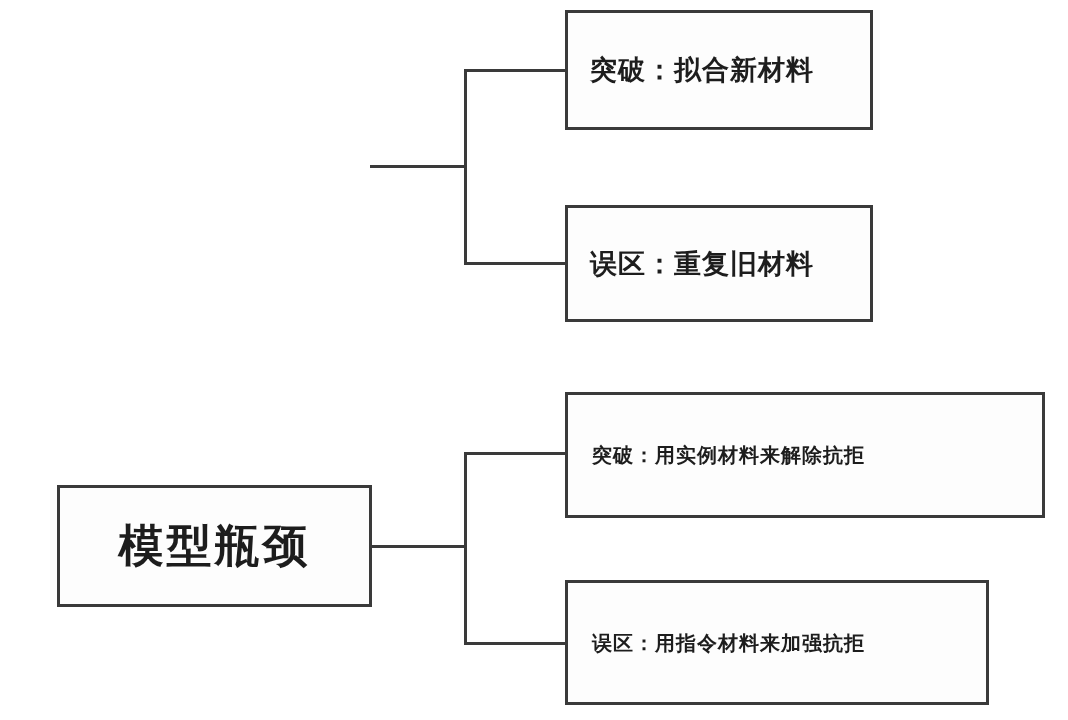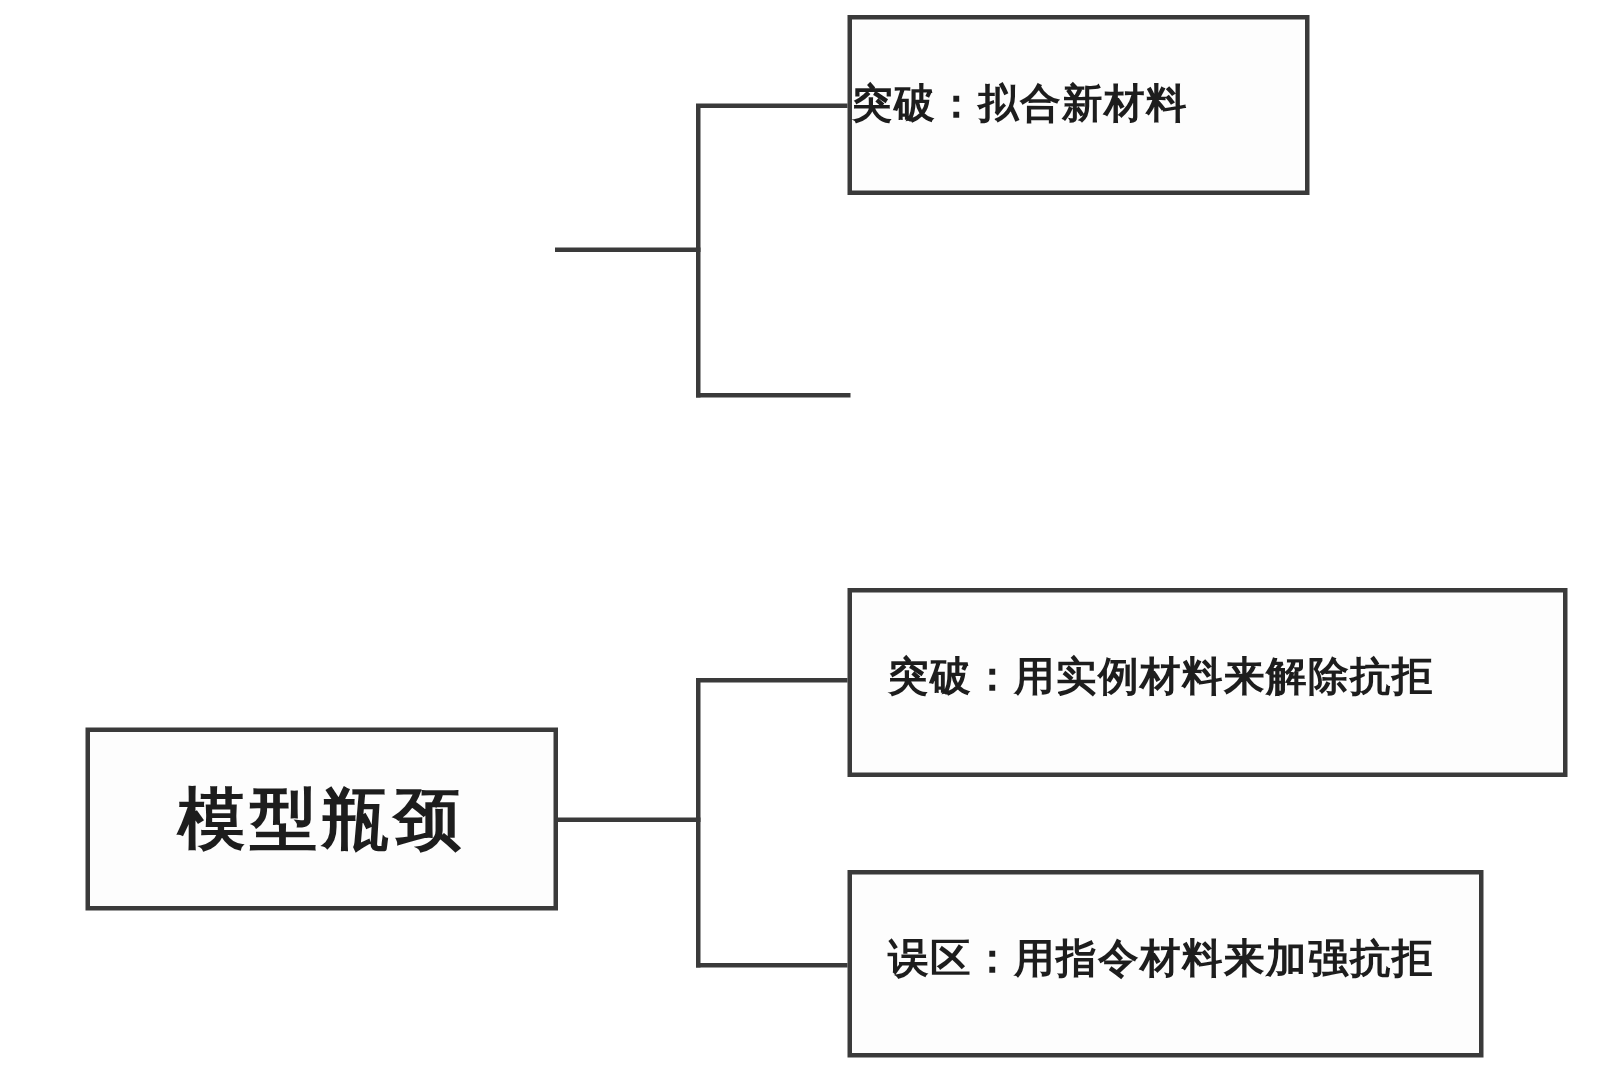--- a/index.html
+++ b/index.html
@@ -35,27 +35,27 @@
 
   .node-box.root {
     justify-content: center;
     font-size: 45px;
     letter-spacing: 3px;
   }
 
   .node-box.leaf {
     justify-content: flex-start;
     font-size: 27px;
+    padding-left: 22px;
     letter-spacing: 1px;
   }
 
   .node-box.leaf-wide {
-    font-size: 27px;
+    font-size: 20px;
     padding-left: 24px;
-    font-family: Liberation Mono, monospace;
   }
 
   
   .conn-h {
     position: absolute;
     height: 3px;
     background: #3a3a3a;
   }
   .conn-v {
     position: absolute;
@@ -74,20 +74,23 @@
   <div class="conn-v" style="left:464px; top:70px; height:195px;"></div>
 
   <div class="conn-h" style="left:464px; top:69px; width:103px;"></div>
 
   <div class="conn-h" style="left:464px; top:262px; width:103px;"></div>
 
   <div class="node-box leaf" style="left:565px; top:10px; width:308px; height:120px;">
     <span>突破：拟合新材料</span>
   </div>
 
+  <div class="node-box leaf" style="left:565px; top:205px; width:308px; height:117px;">
+    <span>误区：重复旧材料</span>
+  </div>
 
   <div class="node-box root" style="left:57px; top:485px; width:315px; height:122px;">
     <span>模型瓶颈</span>
   </div>
 
   <div class="conn-h" style="left:372px; top:545px; width:95px;"></div>
 
   <div class="conn-v" style="left:464px; top:453px; height:192px;"></div>
 
   <div class="conn-h" style="left:464px; top:452px; width:103px;"></div>

